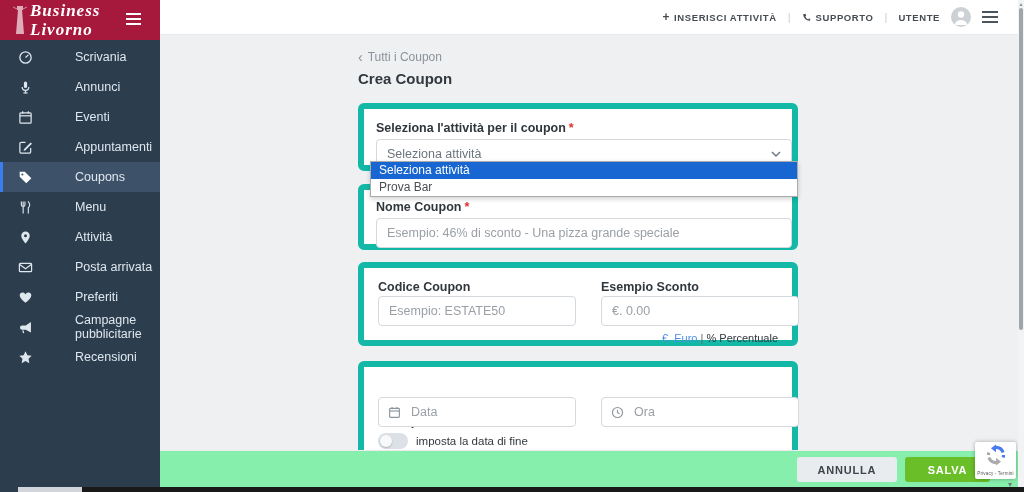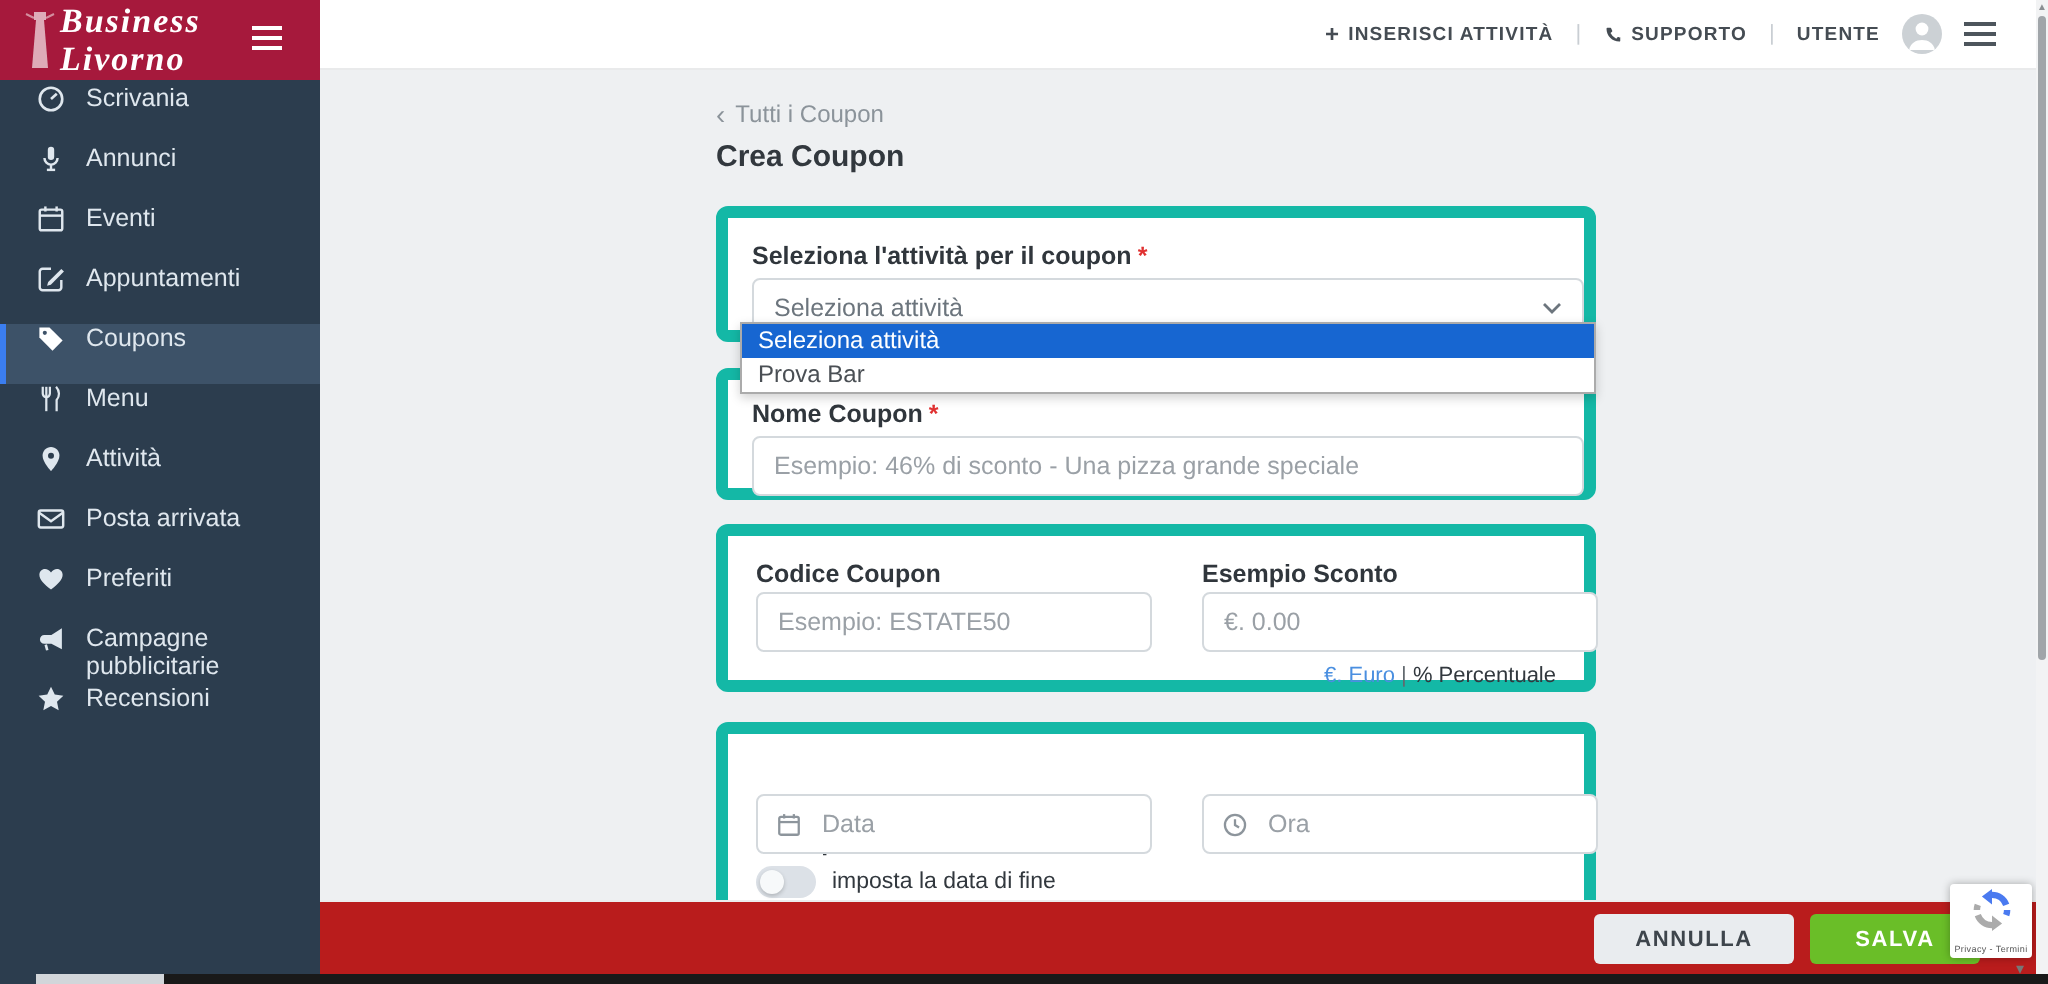--- a/index.html
+++ b/index.html
@@ -8,21 +8,21 @@
   .screen { position:relative; width:1024px; height:492px; background:#eef0f2; overflow:hidden;padding-left:20px; }
 
   
   .sidebar { position:absolute; left:0; top:0; width:160px; height:492px; background:#2c3d4e; z-index:5; }
   .logo { position:relative; width:160px; height:40px; background:#a6193c; overflow:hidden; }
   .logo-text { position:absolute; left:30px; top:1px; color:#fff; font-family:"Liberation Serif", serif; font-style:italic; font-weight:700; line-height:19px; font-size:17px; letter-spacing:1px; }
   .logo-burger { position:absolute; right:18px; top:13px; width:16px; color:#fff; font-size:14px; line-height:1; }
   .logo-burger span{ display:block; height:2px; background:#fff; margin:0 0 3px 0; width:15px;}
   .lighthouse { position:absolute; left:12px; top:4px; opacity:.85; }
   .nav { position:absolute; top:42px; left:0; width:160px; }
-  .nav-item { position:relative; display:flex; align-items:flex-start; height:30px; padding-left:18px; color:#dfe7ee; font-size:12.5px; cursor:pointer; }
+  .nav-item { position:relative; display:flex; align-items:center; height:30px; padding-left:18px; color:#dfe7ee; font-size:12.5px; cursor:pointer;gap:32px; }
   .nav-item .nicon { width:15px; height:15px; margin-right:10px; flex:0 0 15px; display:flex; align-items:center; justify-content:center; }
   .nav-item.active { background:#3d5268; }
   .nav-item.active::before { content:""; position:absolute; left:0; top:0; bottom:0; width:3px; background:#3b7ef0; }
   .nicon svg { display:block; }
 
   
   .header { position:absolute; left:160px; top:0; width:864px; height:35px; background:#fff; border-bottom:1px solid #e9eaeb; display:flex; align-items:center; justify-content:flex-end; padding-right:26px; gap:11px; z-index:4; }
   .hlink { display:flex; align-items:center; gap:4px; font-size:9.5px; font-weight:700; letter-spacing:.6px; color:#454c53; cursor:pointer; }
   .hsep { color:#c9ced3; font-size:11px; }
   .plus { font-size:12px; font-weight:700; color:#454c53; }
@@ -57,21 +57,21 @@
 
   .euro-row { position:absolute; right:14px; top:64px; font-size:11px; color:#62696f; }
   .euro-link { color:#4a8fe0; cursor:pointer; }
   .pct-link { color:#32383e; cursor:pointer;text-align:right; }
 
   .toggle { position:absolute; left:14px; top:66px; width:30px; height:16px; border-radius:8px; background:#dce1e7; cursor:pointer; }
   .knob { position:absolute; left:2px; top:2px; width:12px; height:12px; border-radius:50%; background:#f7f9fa; box-shadow:0 1px 2px rgba(0,0,0,.2); }
   .toggle-label { position:absolute; left:52px; top:68px; font-size:11.5px; color:#32383e; }
 
   
-  .bottombar { position:absolute; left:160px; top:450px; width:864px; height:37px; background:#b91c1c; border-top:1px solid #ececec; z-index:6; }
+  .bottombar { position:absolute; left:160px; top:450px; width:864px; height:37px; background:#86efac; border-top:1px solid #ececec; z-index:6; }
   .btn { position:absolute; top:6px; height:25px; border:none; border-radius:3px; font-size:11px; font-weight:700; letter-spacing:.8px; font-family:"Liberation Sans", sans-serif; cursor:pointer; }
   .btn-cancel { left:637px; width:100px; background:#e9ecef; color:#3e454c; }
   .btn-save { left:745px; width:85px; background:#6abe28; color:#fff; }
 
   
   .recaptcha { position:absolute; left:975px; top:442px; width:41px; height:37px; background:#fff; border-radius:2px; box-shadow:0 0 4px rgba(0,0,0,.3); z-index:7; text-align:center; cursor:pointer; }
   .rc-text { font-size:4.5px; color:#555; letter-spacing:.2px; margin-top:1px; }
   .rc-arrow { position:absolute; left:1008px; top:480px; font-size:8px; color:#777; z-index:8; }
 
   

